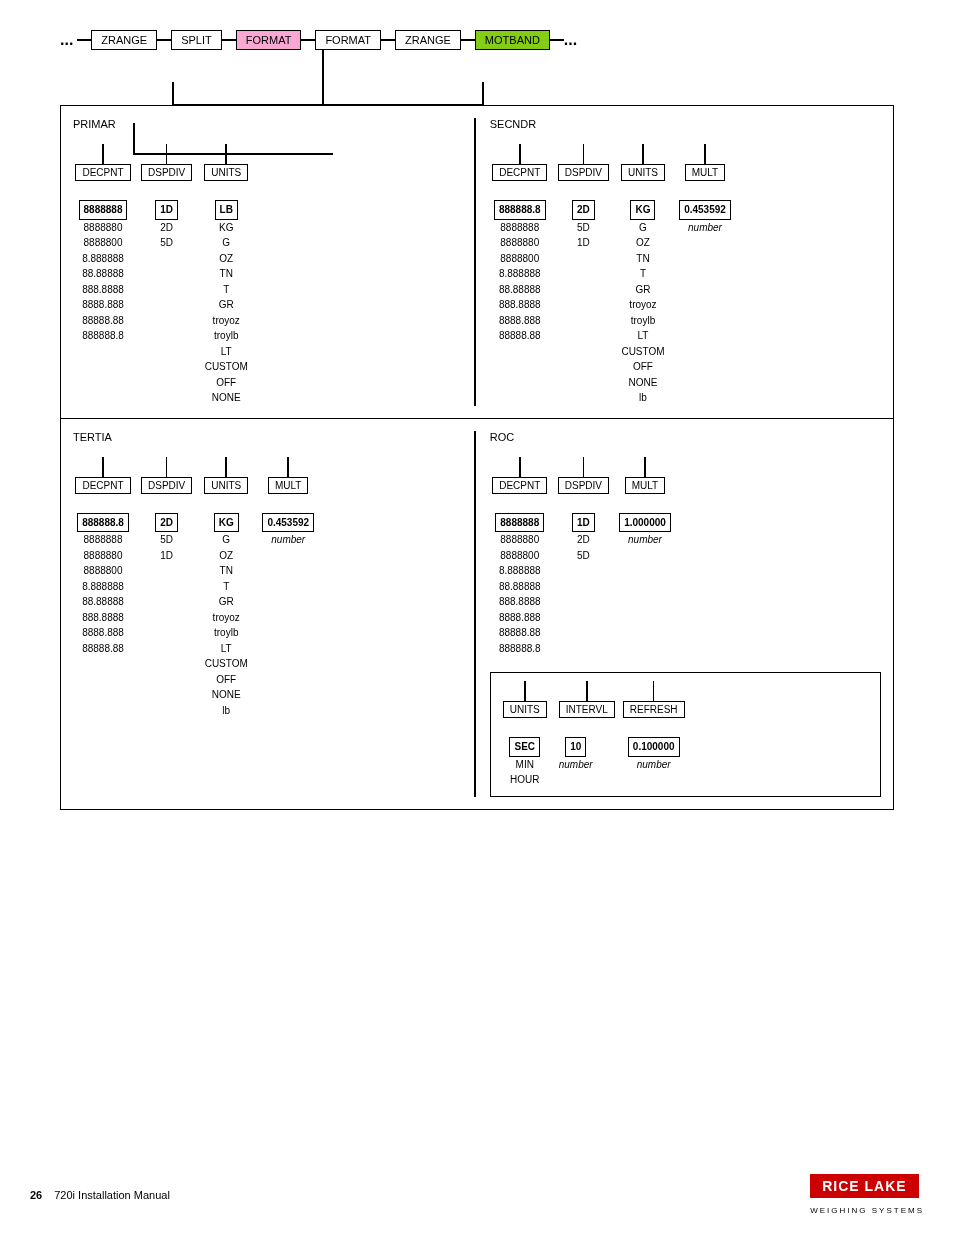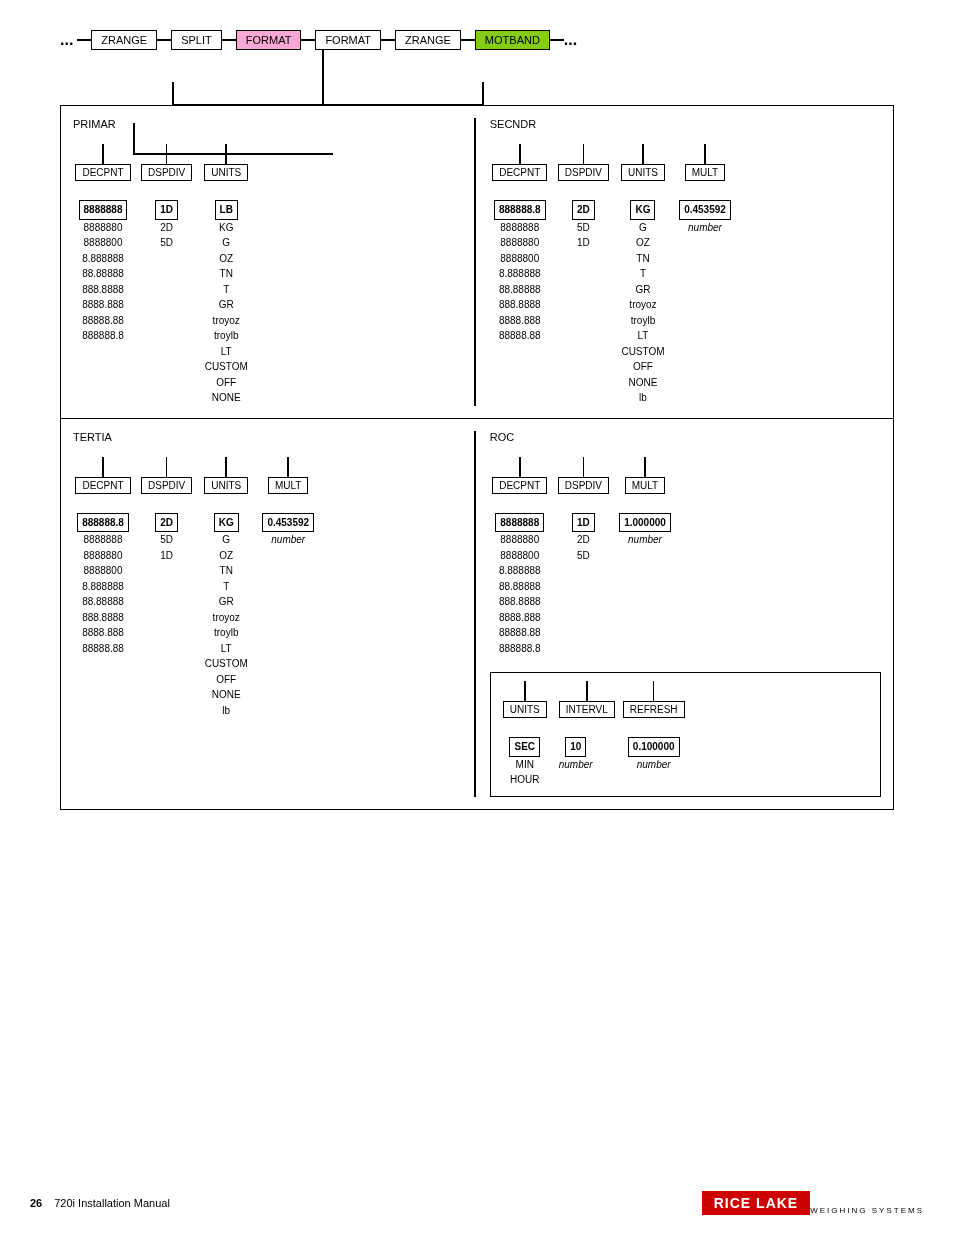--- a/index.html
+++ b/index.html
@@ -376,21 +376,21 @@
       </div>
     </div>
 
   </div>
 
   <div style="position:absolute; bottom:20px; left:30px; right:30px; display:flex; align-items:center; justify-content:space-between;">
     <div style="display:flex; align-items:baseline; gap:12px;">
       <span style="font-size:11px; font-weight:bold;">26</span>
       <span style="font-size:11px; ">720i Installation Manual</span>
     </div>
-    <div style="display:flex; flex-direction:row; align-items:flex-end;">
+    <div style="display:flex; flex-direction:column; align-items:flex-start;">
       <div style="background:#cc0000; padding:4px 12px;">
         <span style="color:#fff; font-size:14px; font-weight:bold; letter-spacing:1px;">RICE LAKE</span>
       </div>
       <div style="font-size:8px; letter-spacing:2px; text-transform:uppercase; color:#000; margin-top:8px;">WEIGHING SYSTEMS</div>
     </div>
   </div>
 
 </div>
 
 </body></html>

